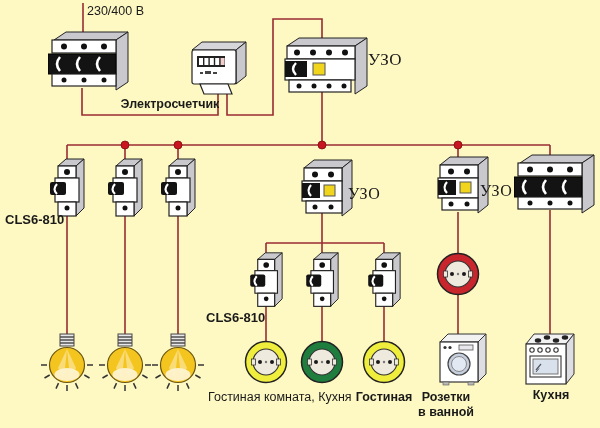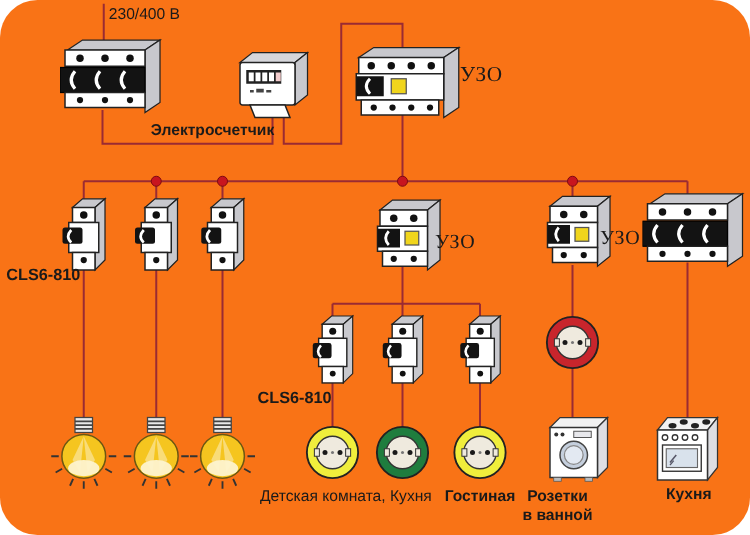--- a/index.html
+++ b/index.html
@@ -1,17 +1,17 @@
 <!DOCTYPE html>
 <html><head>
 <meta charset="utf-8">
 <style>
   html,body{margin:0;padding:0;background:#fff;}
-  .canvas{position:relative;width:600px;height:428px;background:#f97316;overflow:hidden;
-          font-family:"Liberation Sans",sans-serif;border-radius:30px;}
+  .canvas{position:relative;width:600px;height:428px;background:#fef9c3;overflow:hidden;
+          font-family:"Liberation Sans",sans-serif;}
   .wires{position:absolute;left:0;top:0;}
   .comp{position:absolute;}
   .lbl{position:absolute;color:#1a1a1a;font-size:12.5px;white-space:nowrap;}
   .lbl.center{text-align:center;font-weight:bold;}
   .lbl.serif{font-family:"Liberation Serif",serif;font-size:16px;letter-spacing:0.5px;}
   .lbl.model{font-weight:600;font-size:13px;}
   .lbl.twoline{line-height:14.5px;}
   .defs{position:absolute;width:0;height:0;overflow:hidden;}
 </style>
 </head>
@@ -268,21 +268,21 @@
     </svg>
 
   <div class="lbl" style="left:87px;top:4px">230/400 В</div>
   <div class="lbl center" style="left:120px;top:97px;width:100px">Электросчетчик</div>
   <div class="lbl serif" style="left:368px;top:50px;font-size:17px">УЗО</div>
   <div class="lbl serif" style="left:348px;top:185px">УЗО</div>
   <div class="lbl serif" style="left:480px;top:182px">УЗО</div>
   <div class="lbl model" style="left:5px;top:212px">CLS6-810</div>
   <div class="lbl model" style="left:206px;top:310px">CLS6-810</div>
   <div class="lbl twoline" style="left:208px;top:390px">
-    <div>Детская комната, Кухня</div>
+    <div>Гостиная комната, Кухня</div>
   </div>
   <div class="lbl center" style="left:349px;top:390px;width:70px">Гостиная</div>
   <div class="lbl center twoline" style="left:411px;top:390px;width:70px">
     <div>Розетки</div>
     <div>в ванной</div>
   </div>
   <div class="lbl center" style="left:520px;top:388px;width:62px">Кухня</div>
 </div>
 
 </body></html>

